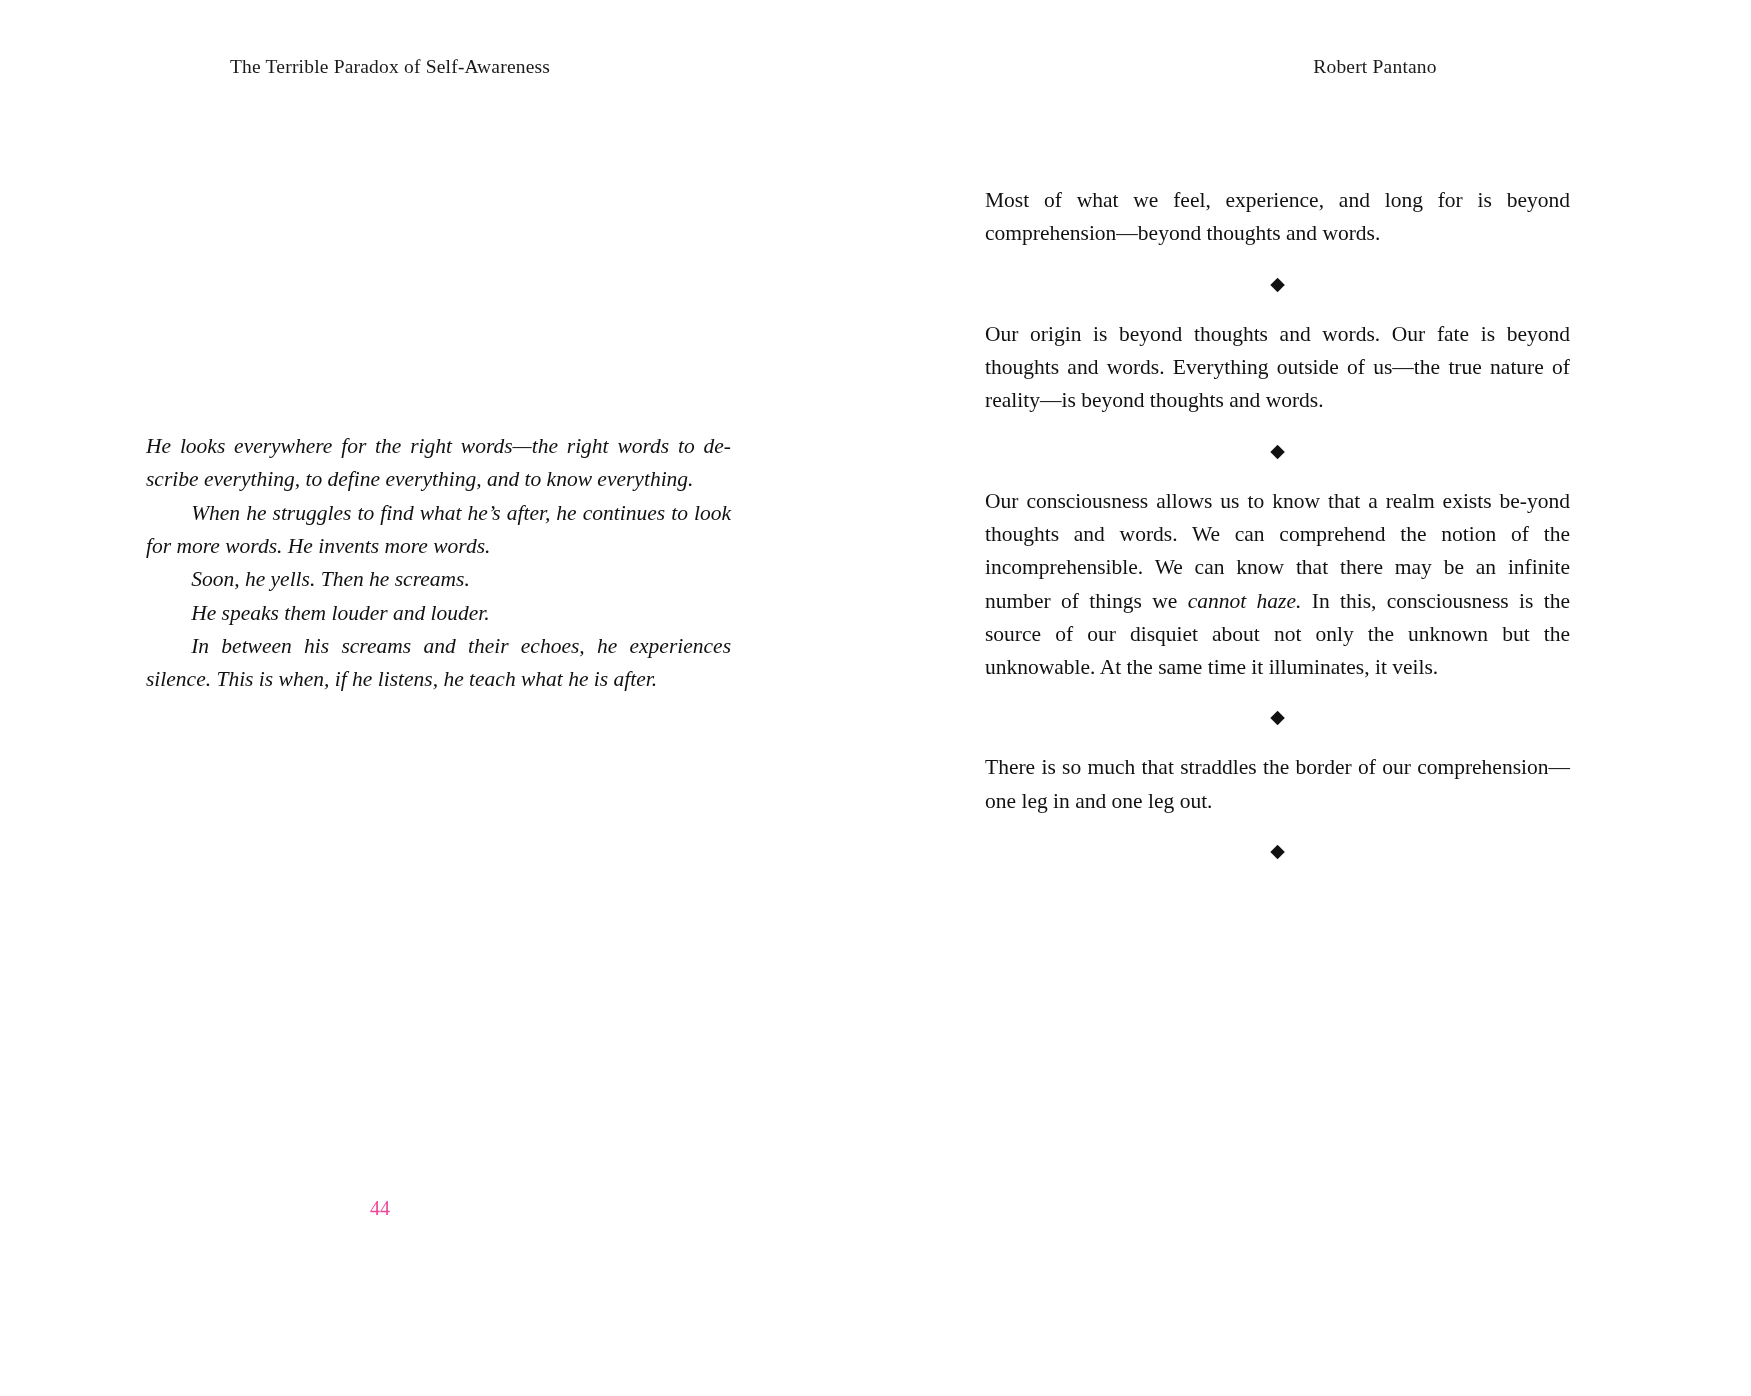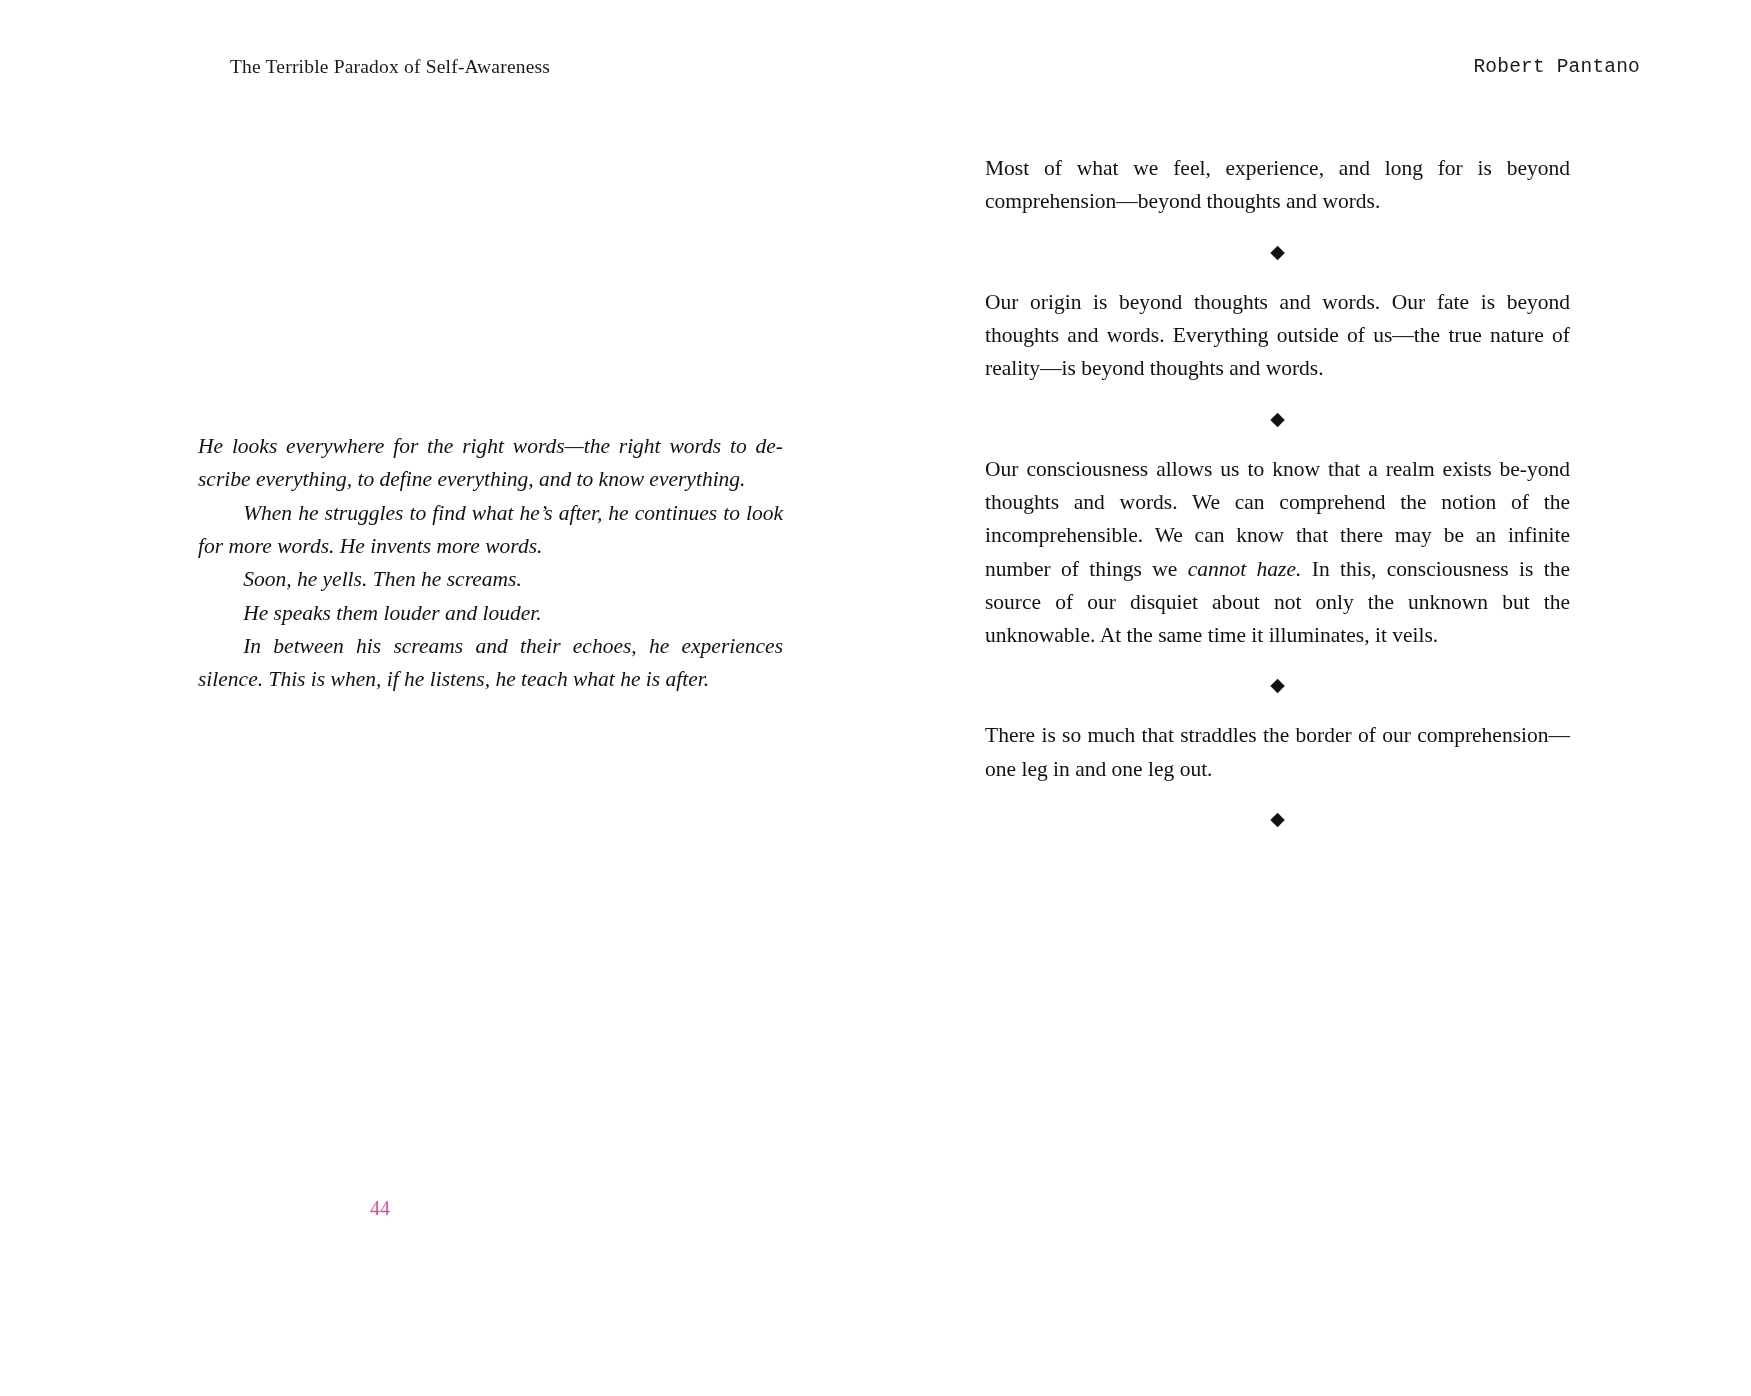--- a/index.html
+++ b/index.html
@@ -31,32 +31,32 @@
   .page-right { padding: 56px 110px 0 90px; }
 
   .running-head {
     font-size: 19.5px;
     letter-spacing: 0.01em;
     color: #1a1a1a;
     height: 30px;
     white-space: nowrap;
   }
   .running-head.left  { text-align: left;  padding-left: 140px; }
-  .running-head.right { text-align: right;  padding-left: 145px; font-family: Liberation Mono, monospace; }
+  .running-head.right { text-align: center;  padding-left: 145px; }
 
   .text-col {
     width: 585px;
   }
   .text-col.left-col {
-    margin-left: 108px;
+    margin-left: 56px;
     margin-top: 344px;
   }
   .text-col.right-col {
     margin-left: 20px;
-    margin-top: 66px;
+    margin-top: 98px;
   }
 
   p {
     margin: 0;
     font-size: 21.5px;
     line-height: 1.55;
     text-align: justify;
     text-justify: inter-word;
     hyphens: manual;
   }

